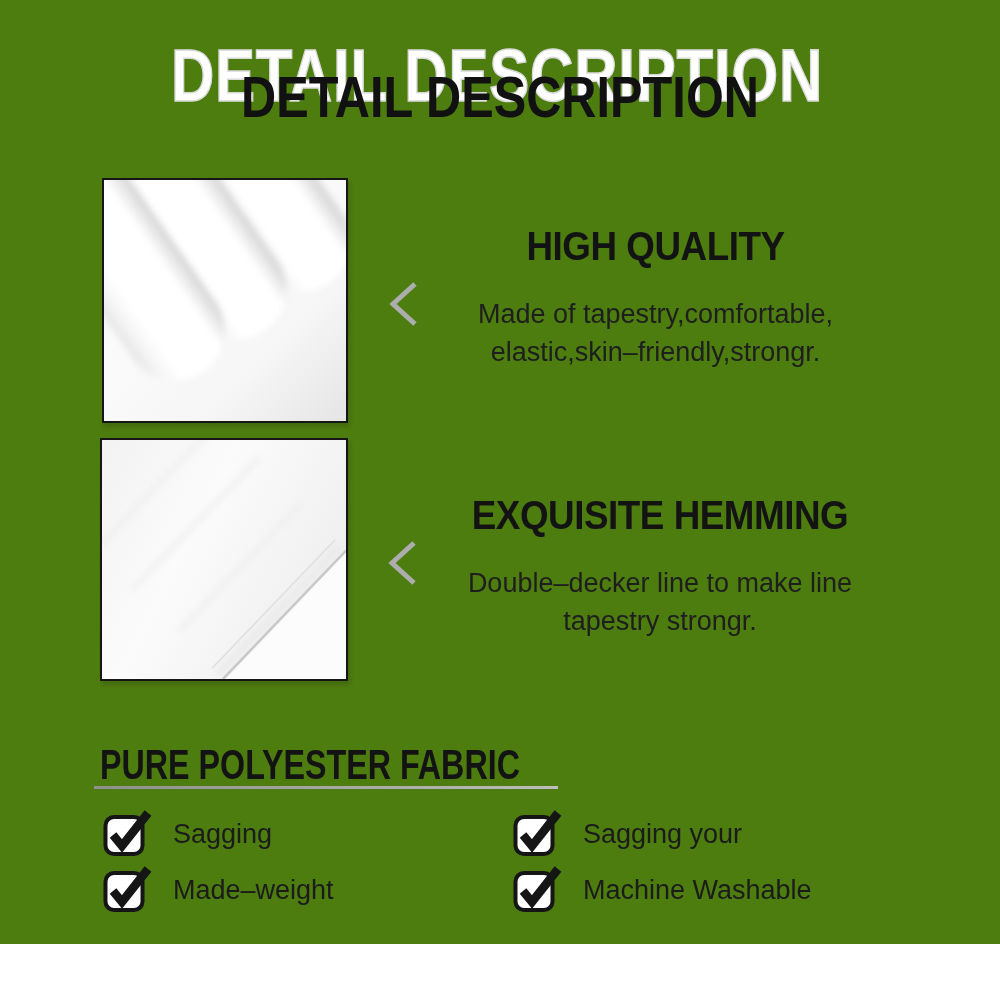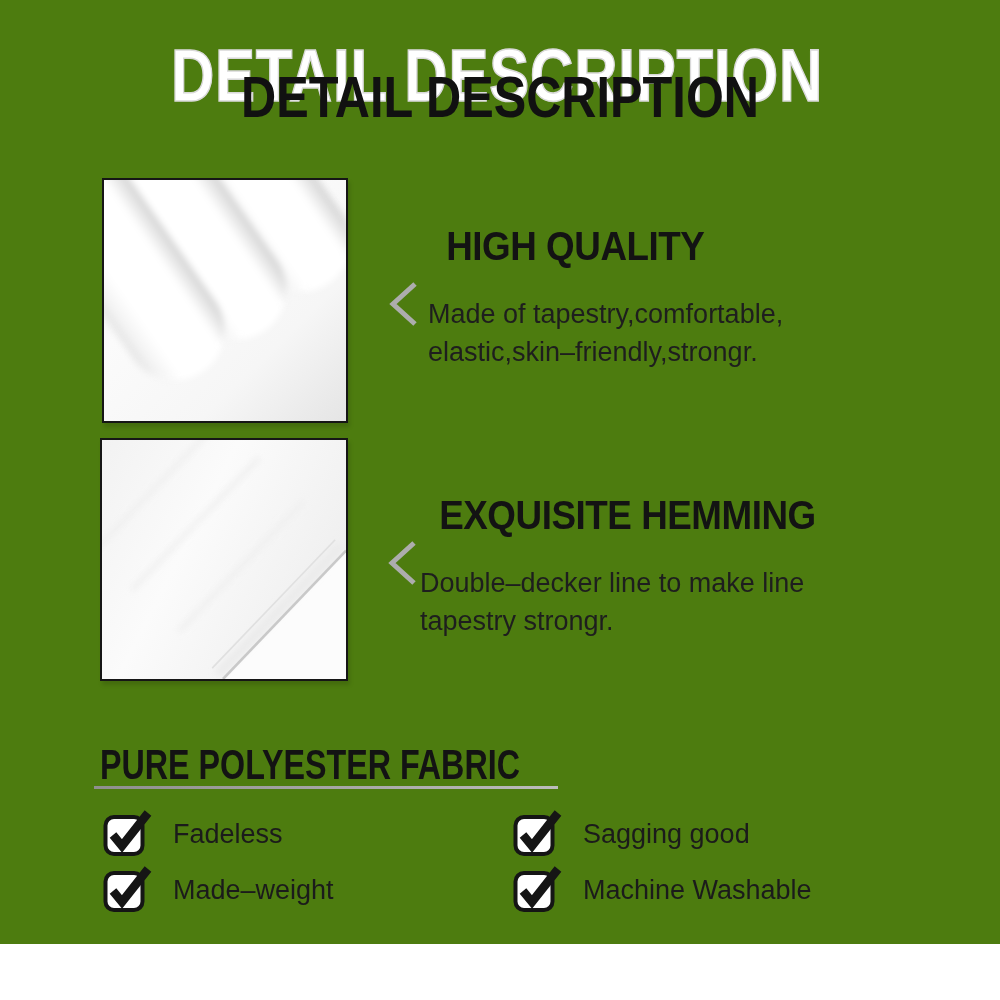--- a/index.html
+++ b/index.html
@@ -18,21 +18,21 @@
   .box1{left:102px;top:178px;width:246px;height:245px;}
   .box2{left:100px;top:438px;width:248px;height:243px;}
   .img-box svg{display:block;width:100%;height:100%;}
 
   
   .chev{position:absolute;}
   .chev1{left:387px;top:281px;}
   .chev2{left:386px;top:540px;}
 
   
-  .col{position:absolute;text-align:left;}
+  .col{position:absolute;text-align:center;}
   .col1{left:428px;top:224px;width:455px;}
   .col2{left:420px;top:493px;width:480px;}
   .sec-heading{font-size:40px;font-weight:bold;letter-spacing:-0.5px;color:#131313;
                transform:scaleX(0.92);transform-origin:center;white-space:nowrap;}
   .sec-body{margin-top:26px;font-size:27px;line-height:38px;color:#1e1e1e;}
 
   
   .feat-heading{position:absolute;left:100px;top:740px;font-size:43px;font-weight:bold;
                 color:#131313;transform:scaleX(0.75);transform-origin:left center;
                 white-space:nowrap;letter-spacing:0;}
@@ -141,29 +141,29 @@
   </div>
 
   <div class="feat-heading">PURE POLYESTER FABRIC</div>
   <div class="feat-underline"></div>
 
   <div class="feature f1">
     <svg class="cb" width="50" height="52" viewBox="0 0 50 52">
       <rect x="3.5" y="13" width="37" height="37" rx="8.5" fill="#ffffff" stroke="#151515" stroke-width="4"></rect>
       <path d="M11,31 L20,42 L46,9" fill="none" stroke="#151515" stroke-width="8.5" stroke-linejoin="miter"></path>
     </svg>
-    <span class="feat-label">Fadeless</span>
+    <span class="feat-label">Sagging</span>
   </div>
 
   <div class="feature f2">
     <svg class="cb" width="50" height="52" viewBox="0 0 50 52">
       <rect x="3.5" y="13" width="37" height="37" rx="8.5" fill="#ffffff" stroke="#151515" stroke-width="4"></rect>
       <path d="M11,31 L20,42 L46,9" fill="none" stroke="#151515" stroke-width="8.5" stroke-linejoin="miter"></path>
     </svg>
-    <span class="feat-label">Sagging good</span>
+    <span class="feat-label">Sagging your</span>
   </div>
 
   <div class="feature f3">
     <svg class="cb" width="50" height="52" viewBox="0 0 50 52">
       <rect x="3.5" y="13" width="37" height="37" rx="8.5" fill="#ffffff" stroke="#151515" stroke-width="4"></rect>
       <path d="M11,31 L20,42 L46,9" fill="none" stroke="#151515" stroke-width="8.5" stroke-linejoin="miter"></path>
     </svg>
     <span class="feat-label">Made–weight</span>
   </div>
 

